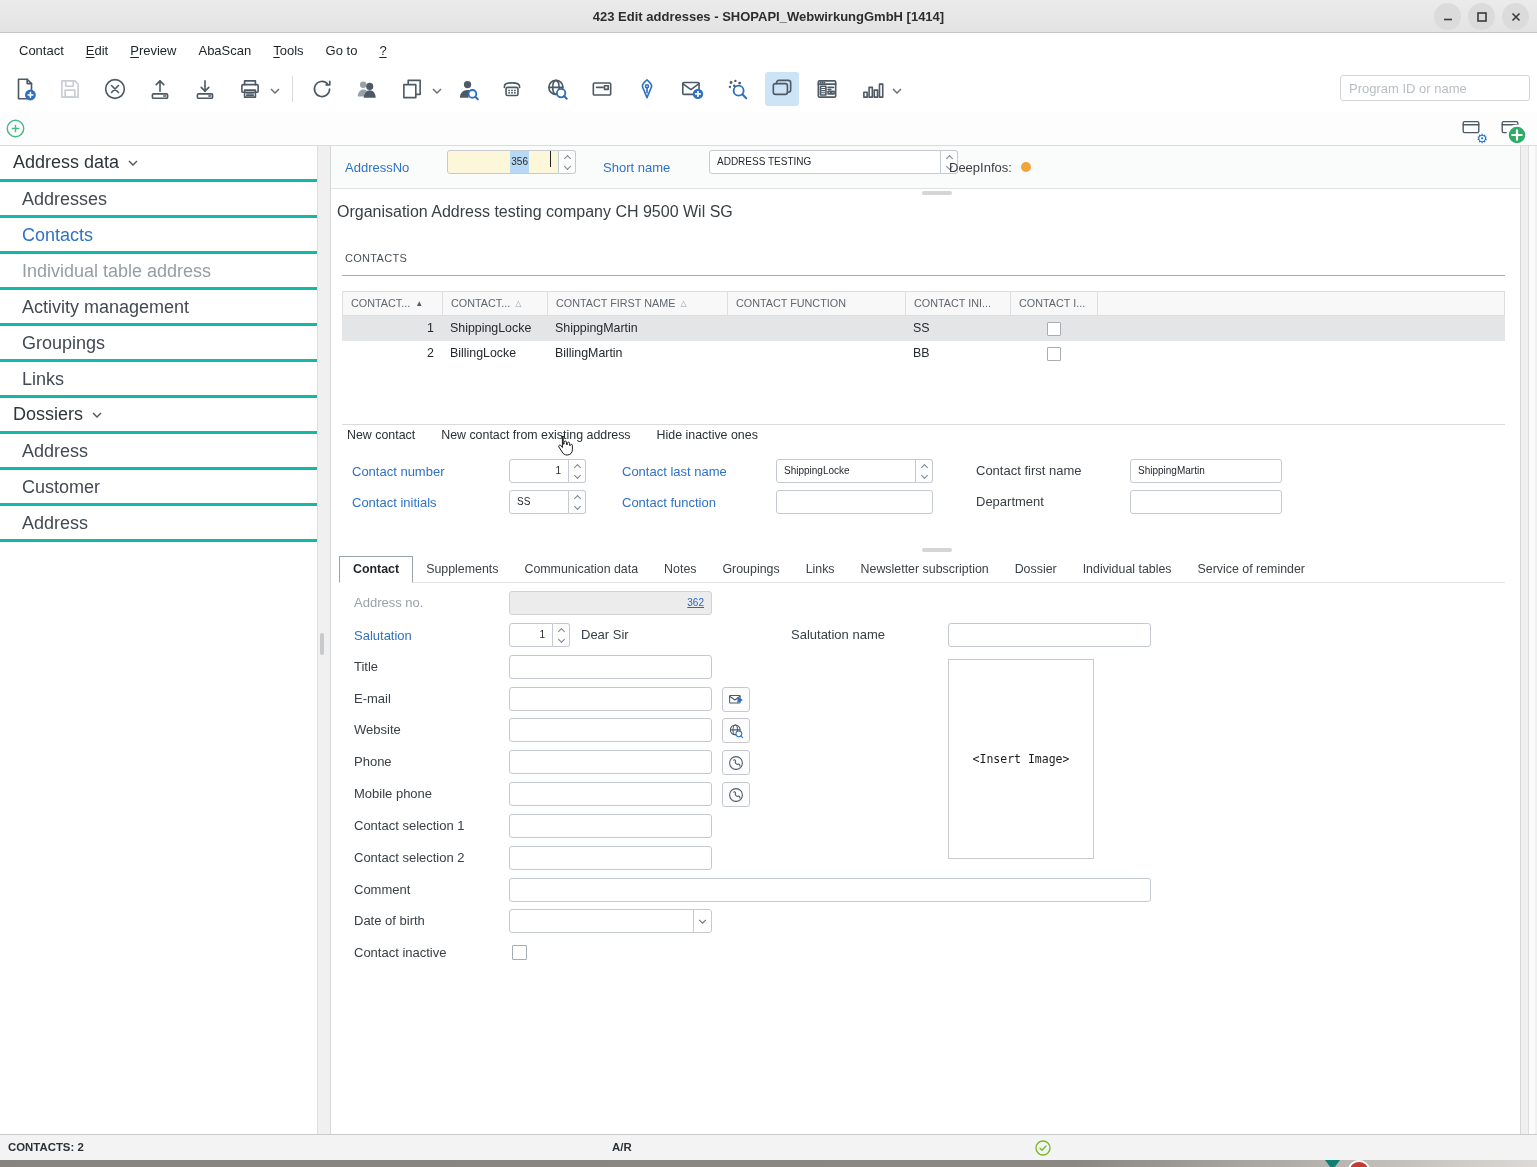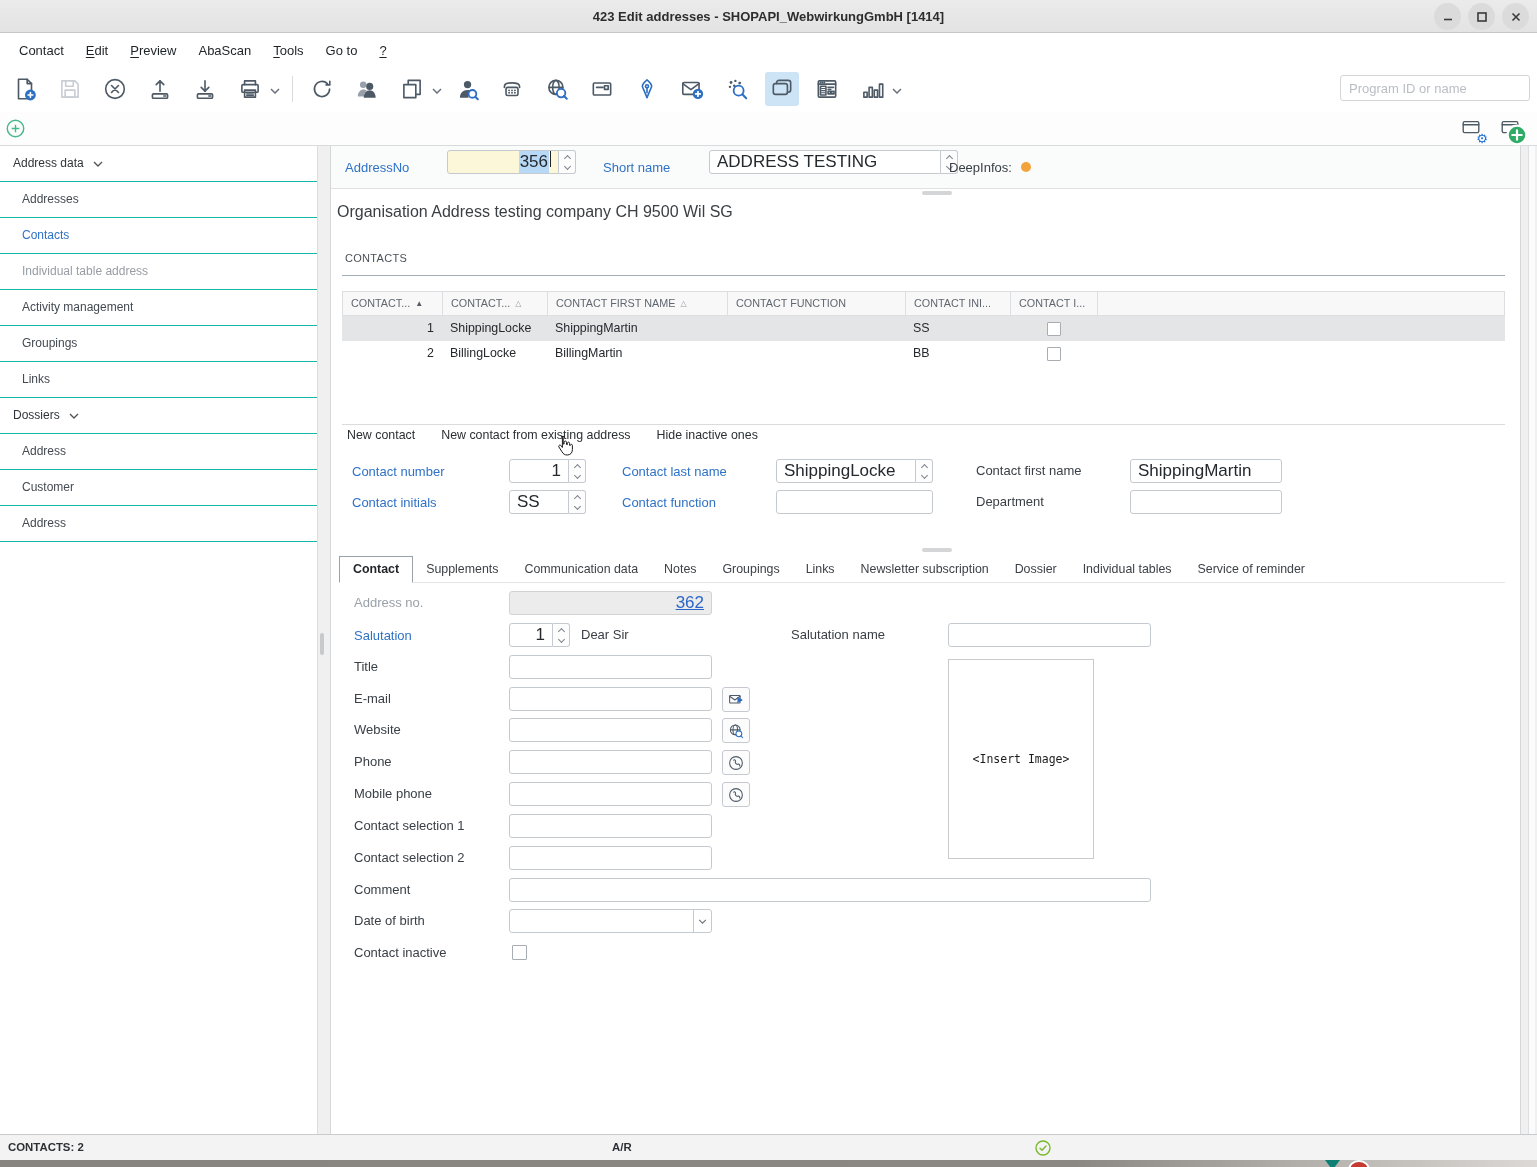--- a/index.html
+++ b/index.html
@@ -39,38 +39,38 @@
   .iconrow{position:absolute;left:0;top:112px;width:1537px;height:34px;background:#fdfdfd;border-bottom:1px solid #d9dadc;}
   .addcirc{position:absolute;left:4px;top:5px;}
   .ir-right{position:absolute;right:14px;top:5px;display:flex;gap:15px;}
   .ir-btn{width:24px;height:24px;position:relative;}
   .ir-btn svg{width:22px;height:22px;stroke:#4d5a66;stroke-width:1.5;fill:none;stroke-linecap:round;}
   .mini-gear{position:absolute;right:-4px;bottom:-4px;font-size:13px;color:#1f6fd0;line-height:1;}
 
   
   .main{position:absolute;left:0;top:146px;width:1537px;height:988px;background:#f0f0f1;}
   .sidebar{position:absolute;left:0;top:0;width:318px;height:988px;background:#fff;border-right:1px solid #dcdddf;}
-  .sb-row{height:36px;line-height:35px;border-bottom:1px solid #14b8a6;font-size:12px;color:#434a51;padding-left:22px;}
+  .sb-row{height:36px;line-height:35px;border-bottom:3px solid #14b8a6;font-size:18px;color:#434a51;padding-left:22px;}
   .sb-head{padding-left:13px;color:#2f353a;display:flex;align-items:center;gap:9px;}
   .sb-head svg{width:10px;height:6px;stroke:#555;stroke-width:1.4;fill:none;}
   .sb-active{color:#2f72c6;}
   .sb-muted{color:#979da4;}
   .sb-handle{position:absolute;left:320px;top:487px;width:4px;height:22px;border-radius:2px;background:#c7c9cb;}
   .right-strip{position:absolute;right:0;top:0;width:16px;height:988px;background:#f0f0f1;}
   .right-strip .inner{position:absolute;right:2px;top:0;width:7px;height:988px;background:#fbfbfb;border-left:1px solid #dddee0;}
 
   .panel{position:absolute;left:330px;top:0;width:1191px;height:988px;background:#fff;border-left:1px solid #d5d7d9;border-right:1px solid #d5d7d9;padding-left:37px;}
 
   
   .topband{position:absolute;left:0;top:0;width:100%;height:43px;background:#fafbfb;border-bottom:1px solid #dfe1e3;}
   .blab{font-size:13px;color:#2f72c6;line-height:26px;}
   .dlab{font-size:13px;color:#3a4046;line-height:24px;}
   .glab{font-size:13px;color:#9aa1a8;line-height:24px;}
-  .fld{height:24px;border:1px solid #c5cad0;border-radius:3px;background:#fff;font-size:17px;color:#24292e;
-       line-height:22px;padding:0 7px;display:flex;align-items:flex-start;}
+  .fld{height:24px;border:1px solid #c5cad0;border-radius:3px;background:#fff;font-size:10px;color:#24292e;
+       line-height:22px;padding:0 7px;display:flex;align-items:flex-start;gap:20px;}
   .fld.num{justify-content:flex-end;}
   .fgrp{display:flex;align-items:stretch;}
   .spin{width:17px;border:1px solid #c5cad0;border-left:none;border-radius:0 3px 3px 0;background:#fdfdfd;
         display:flex;flex-direction:column;align-items:center;justify-content:center;gap:3px;}
   .fgrp .fld{border-radius:3px 0 0 3px;}
   .su,.sd{width:5px;height:5px;border-left:1px solid #7b838b;border-top:1px solid #7b838b;display:block;}
   .su{transform:rotate(45deg) ;}
   .sd{transform:rotate(225deg);}
   .yellow{background:#fcf7d8;}
   .valsel{background:#b8d9f5;padding:0 1px;}

